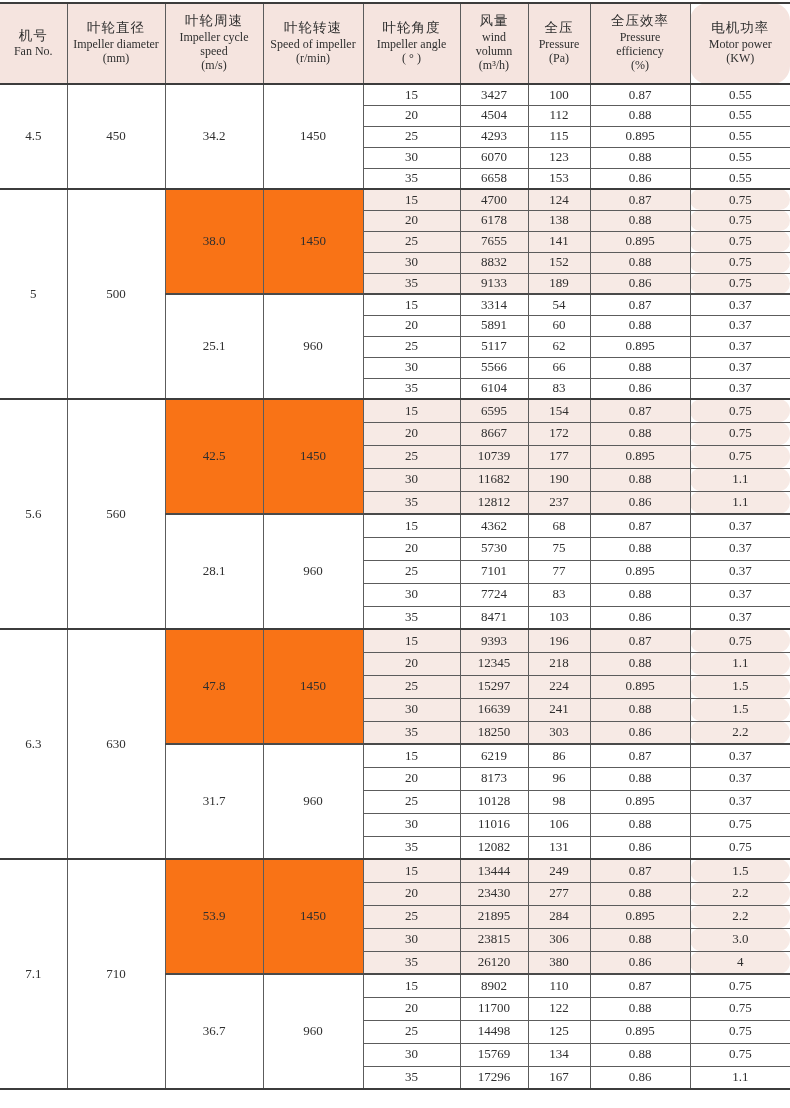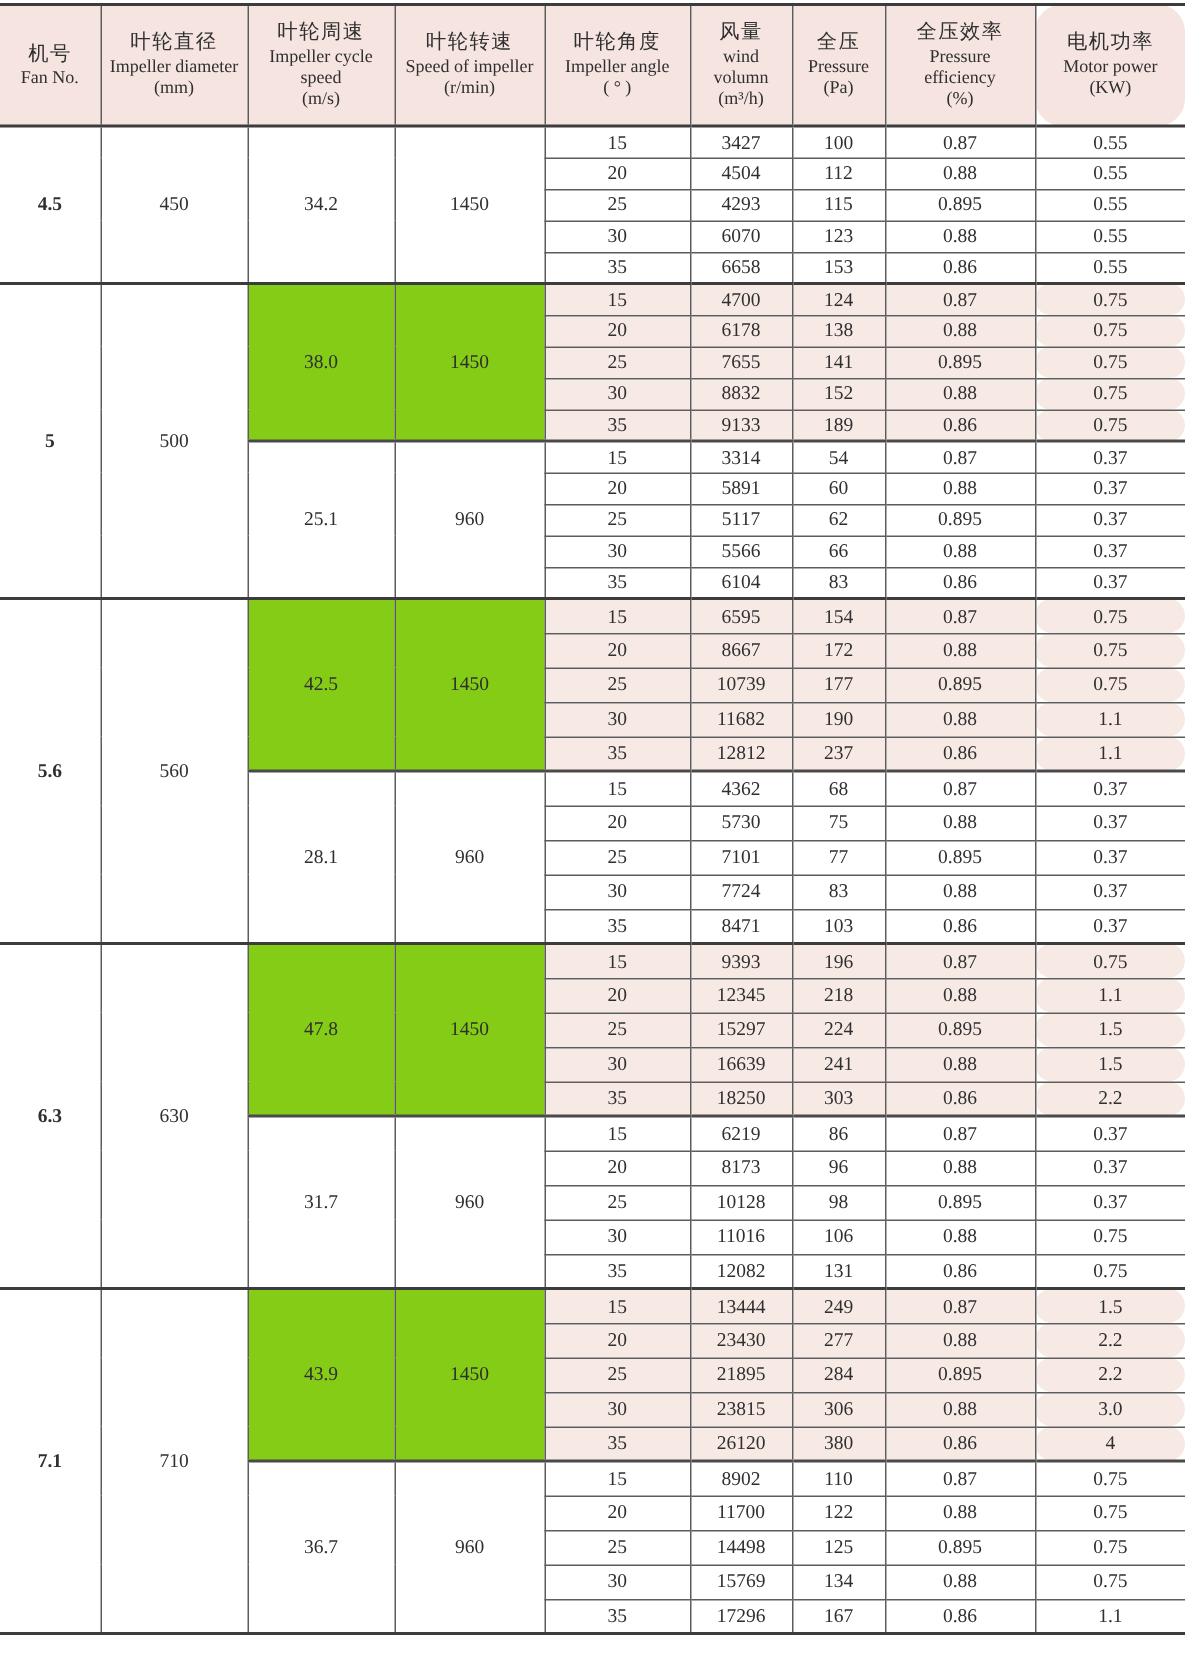--- a/index.html
+++ b/index.html
@@ -29,21 +29,21 @@
     border: 1px solid #5c5c5c;
     padding: 0;
     text-align: center;
     vertical-align: middle;
     font-size: 13px;
     line-height: 1.1;
     overflow: hidden;
     white-space: nowrap;
   }
   
-  .c1 { border-left: none !important; font-weight: bold; }
+  .c1 { border-left: none !important; }
   .c9 { border-right: none !important; border-radius: 18px; }
 
   
   table.spec thead tr { height: 81px; }
   table.spec th {
     background: #f5e4df;
     font-weight: normal;
     border-bottom: 2px solid #3c3c3c;
     white-space: normal;
   }
@@ -61,21 +61,21 @@
     font-size: 12px;
     line-height: 1.2;
   }
 
   
   tr.group-start td { border-top: 2px solid #3c3c3c; }
   tr.sub-start td   { border-top: 2px solid #4a4a4a; }
 
   td.shaded { background: #f7eae5; }
   td.merged { background: #ffffff; }
-  td.merged.shaded { background: #84cc16; }
+  td.merged.shaded { background: #f97316; }
 </style>
 </head>
 <body>
 
 <div class="page">
   <table class="spec">
     <colgroup>
       <col style="width:67px">
         <col style="width:98px">
         <col style="width:98px">
@@ -398,21 +398,21 @@
         <tr style="height: 23px;">
           <td class="c5">35</td>
           <td class="c6">12082</td>
           <td class="c7">131</td>
           <td class="c8">0.86</td>
           <td class="c9">0.75</td>
         </tr>
         <tr class="group-start" style="height: 23px;">
           <td class="c1 merged" rowspan="10">7.1</td>
           <td class="c2 merged" rowspan="10">710</td>
-          <td class="c3 merged shaded" rowspan="5">43.9</td>
+          <td class="c3 merged shaded" rowspan="5">53.9</td>
           <td class="c4 merged shaded" rowspan="5">1450</td>
           <td class="c5 shaded">15</td>
           <td class="c6 shaded">13444</td>
           <td class="c7 shaded">249</td>
           <td class="c8 shaded">0.87</td>
           <td class="c9 shaded">1.5</td>
         </tr>
         <tr style="height: 23px;">
           <td class="c5 shaded">20</td>
           <td class="c6 shaded">23430</td>

